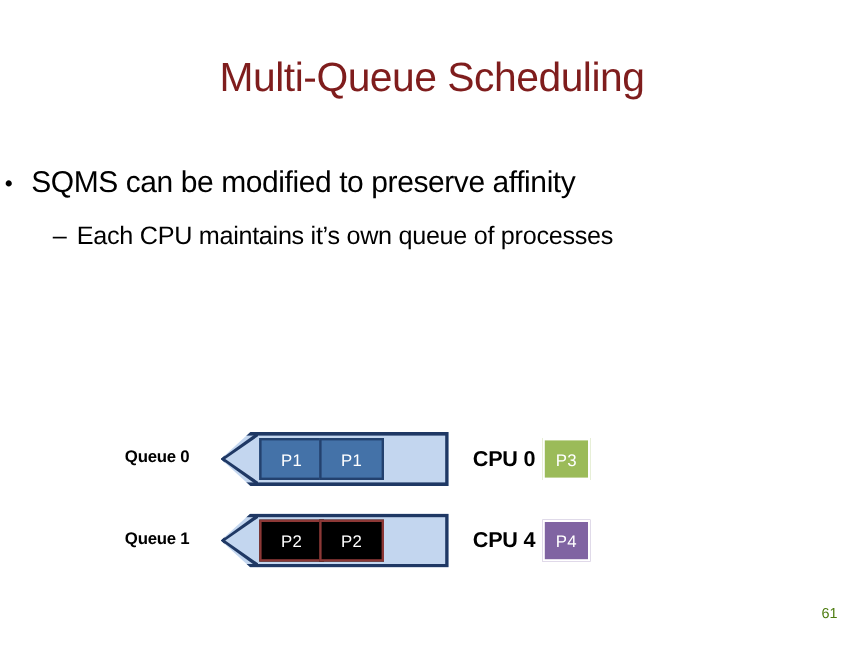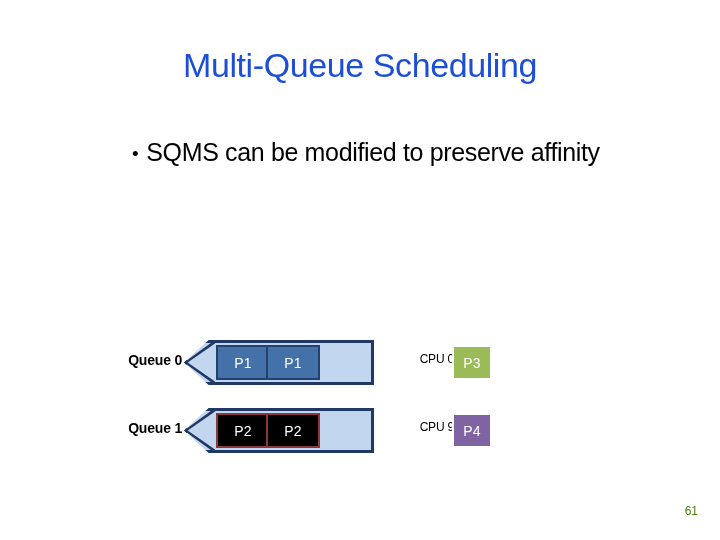--- a/index.html
+++ b/index.html
@@ -19,39 +19,38 @@
   
   .slide-title {
     position: absolute;
     top: 46px;
     left: 0;
     width: 720px;
     text-align: center;
     font-size: 34px;
     font-weight: 400;
     letter-spacing: -0.4px;
-    color: #1d4ed8;
+    color: #7f1d1d;
     white-space: nowrap;
   }
 
   
   .body-block {
     position: absolute;
     top: 133px;
     left: 0;
     width: 720px;
   }
   .bullet-l1 {
     display: block;
     font-size: 25px;
     line-height: 38px;
     padding-left: 4px;
     white-space: nowrap;
     letter-spacing: -0.35px;
-    text-align: center;
   }
   .bullet-l1 .marker {
     display: inline-block;
     width: 22px;
     font-size: 19px;
     vertical-align: 1px;
   }
   .sub-list {
     margin-top: 8px;
   }
@@ -65,24 +64,23 @@
   }
   .bullet-l2 .marker {
     display: inline-block;
     width: 20px;
   }
 
   
   .diagram {
     position: absolute;
     left: 0;
-    top: 336px;
+    top: 356px;
     width: 720px;
     height: 130px;
-    text-align: right;
   }
   .diag-row {
     position: absolute;
     left: 0;
     width: 720px;
     height: 48px;
   }
   .diag-row.row-0 { top: 4px; }
   .diag-row.row-1 { top: 72px; }
 
@@ -144,22 +142,22 @@
   .proc-blue  { background: #4472a8; border-color: #23416e; }
   .proc-red   { background: #000000; border-color: #8c3836; }
   .proc-green { background: #9bbb59; border-color: #77923c; }
   .proc-purple{ background: #8064a2; border-color: #5d4878; }
 
   .cpu-label {
     position: absolute;
     left: 394px;
     top: 12px;
     width: 60px;
-    font-size: 12px;
-    font-weight: normal;
+    font-size: 18px;
+    font-weight: bold;
     letter-spacing: -0.2px;
     white-space: nowrap;
   }
   .cpu-slot {
     position: absolute;
     left: 452px;
     top: 5px;
     width: 40px;
     height: 35px;
     box-sizing: border-box;
@@ -185,39 +183,40 @@
 <body>
 
 <div class="slide-title">Multi-Queue Scheduling</div>
 
 <div class="body-block">
 
   <div class="bullet-l1"><span class="marker">•</span><span>SQMS can be modified to preserve affinity</span></div>
 
 
   <div class="sub-list">
+    <div class="bullet-l2"><span class="marker">–</span><span>Each CPU maintains it’s own queue of processes</span></div>
   </div>
 
 </div>
 
 <div class="diagram">
 
   <div class="diag-row row-0">
     <div class="queue-label">Queue 0</div>
     <div class="queue-shape"></div>
     <div class="proc-slot s0 proc-blue">P1</div>
     <div class="proc-slot s1 proc-blue">P1</div>
     <div class="cpu-label">CPU 0</div>
     <div class="cpu-slot proc-green">P3</div>
   </div>
 
   <div class="diag-row row-1">
     <div class="queue-label">Queue 1</div>
     <div class="queue-shape"></div>
     <div class="proc-slot s0 proc-red">P2</div>
     <div class="proc-slot s1 proc-red">P2</div>
-    <div class="cpu-label">CPU 9</div>
+    <div class="cpu-label">CPU 4</div>
     <div class="cpu-slot proc-purple">P4</div>
   </div>
 
 </div>
 
 <div class="page-number">61</div>
 
 </body></html>

